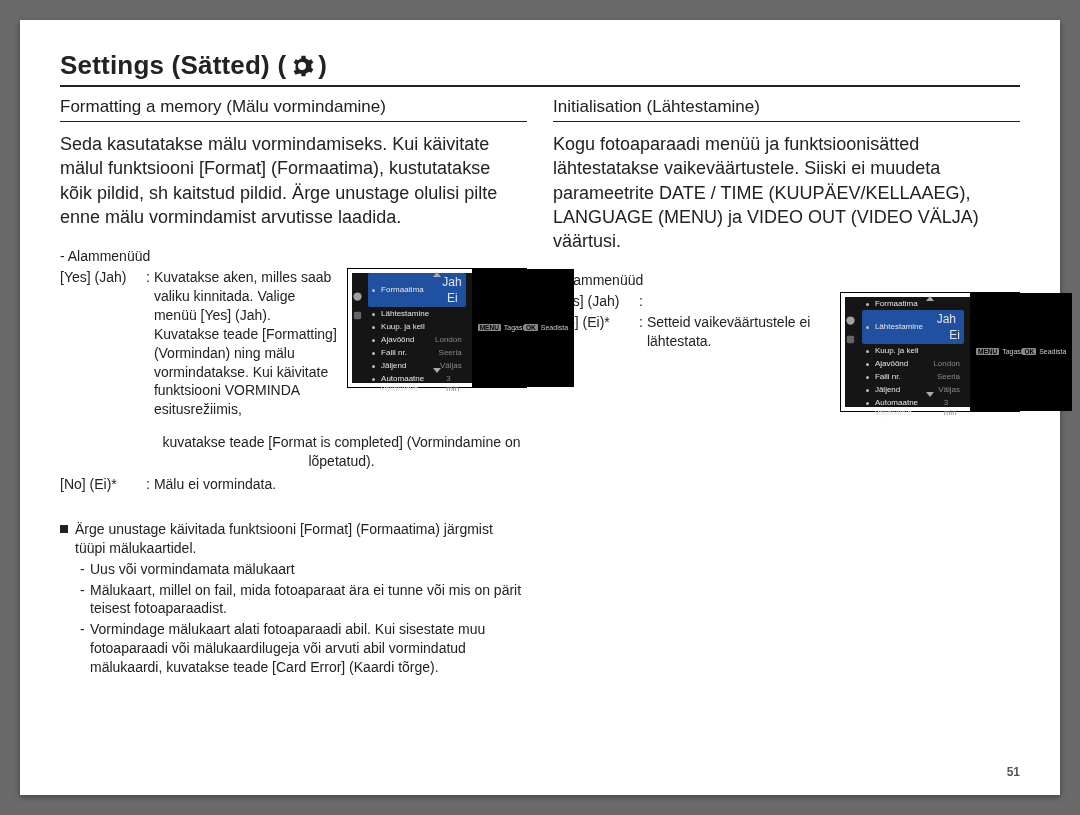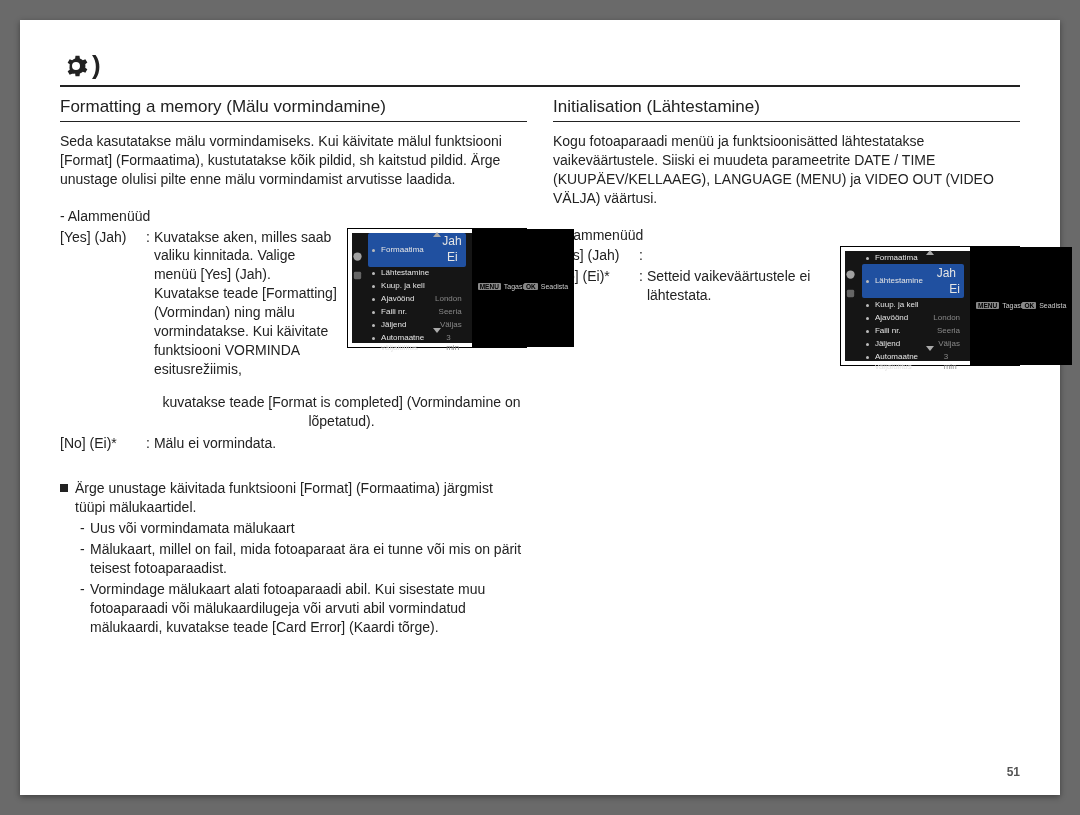--- a/index.html
+++ b/index.html
@@ -42,21 +42,21 @@
     flex: 1 1 0;
     min-width: 0;
   }
   .section-title {
     font-size: 17px;
     border-bottom: 1.5px solid #222;
     padding-bottom: 4px;
     margin-bottom: 10px;
   }
   .body-text {
-    font-size: 14px;
+    font-size: 18px;
     line-height: 1.35;
   }
   .submenu-block {
     margin-top: 18px;
     font-size: 14px;
     line-height: 1.35;
   }
   .submenu-label {
     font-size: 14px;
   }
@@ -215,20 +215,21 @@
   }
   .shot-arrow-up { top: 3px; border-bottom: 5px solid #aaa; }
   .shot-arrow-dn { bottom: 14px; border-top: 5px solid #aaa; }
 </style>
 </head>
 <body>
 
 <div class="page">
 
   <div class="page-title">
+    <span>Settings (Sätted) (</span>
     <span class="gear">
       <svg viewBox="0 0 24 24" fill="#222">
           <path d="M12 8a4 4 0 1 0 0 8 4 4 0 0 0 0-8zm9.4 4c0 .6-.05 1.17-.15 1.73l2.1 1.64-2 3.46-2.48-1a8.1 8.1 0 0 1-2.99 1.73l-.38 2.64h-4l-.38-2.64A8.1 8.1 0 0 1 8.13 19.8l-2.48 1-2-3.46 2.1-1.64A8.5 8.5 0 0 1 5.6 12c0-.6.05-1.17.15-1.73l-2.1-1.64 2-3.46 2.48 1A8.1 8.1 0 0 1 11.12 4.4L11.5 1.76h4l.38 2.64a8.1 8.1 0 0 1 2.99 1.73l2.48-1 2 3.46-2.1 1.64c.1.56.15 1.14.15 1.73z"></path>
         </svg>
     </span>
     <span>)</span>
   </div>
 
   <div class="columns">
 

